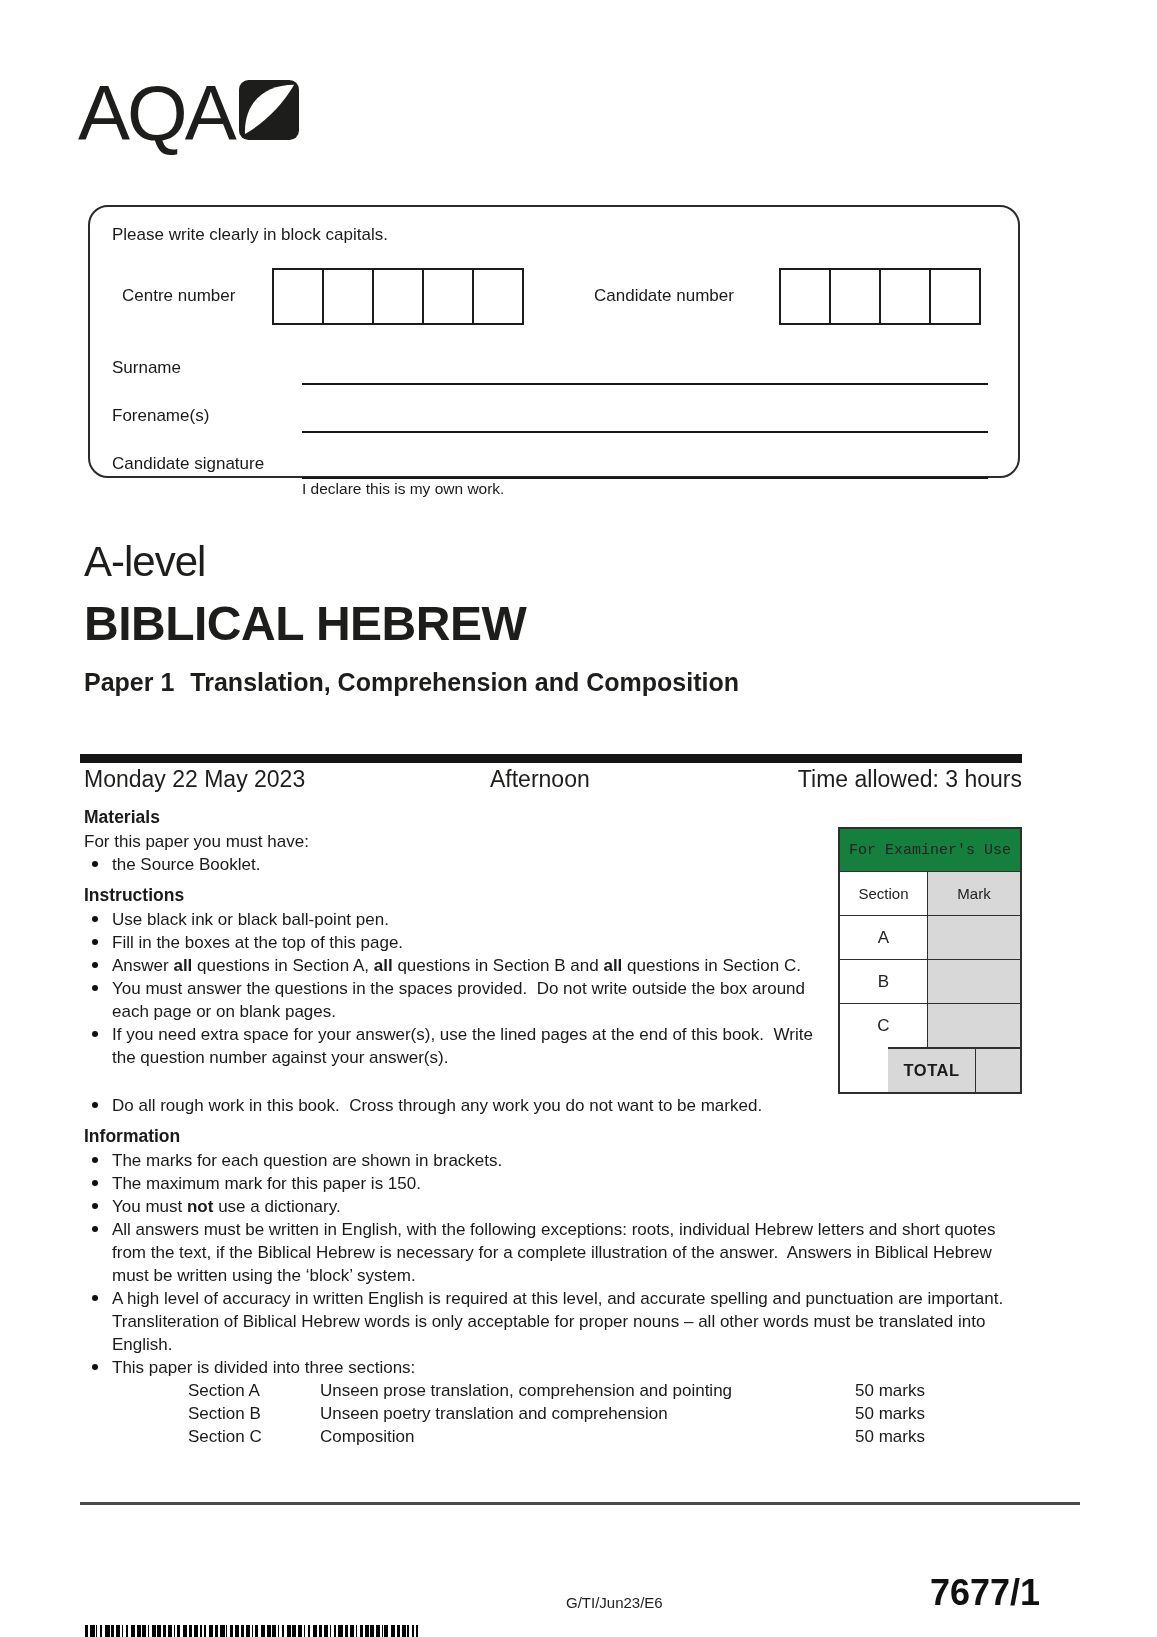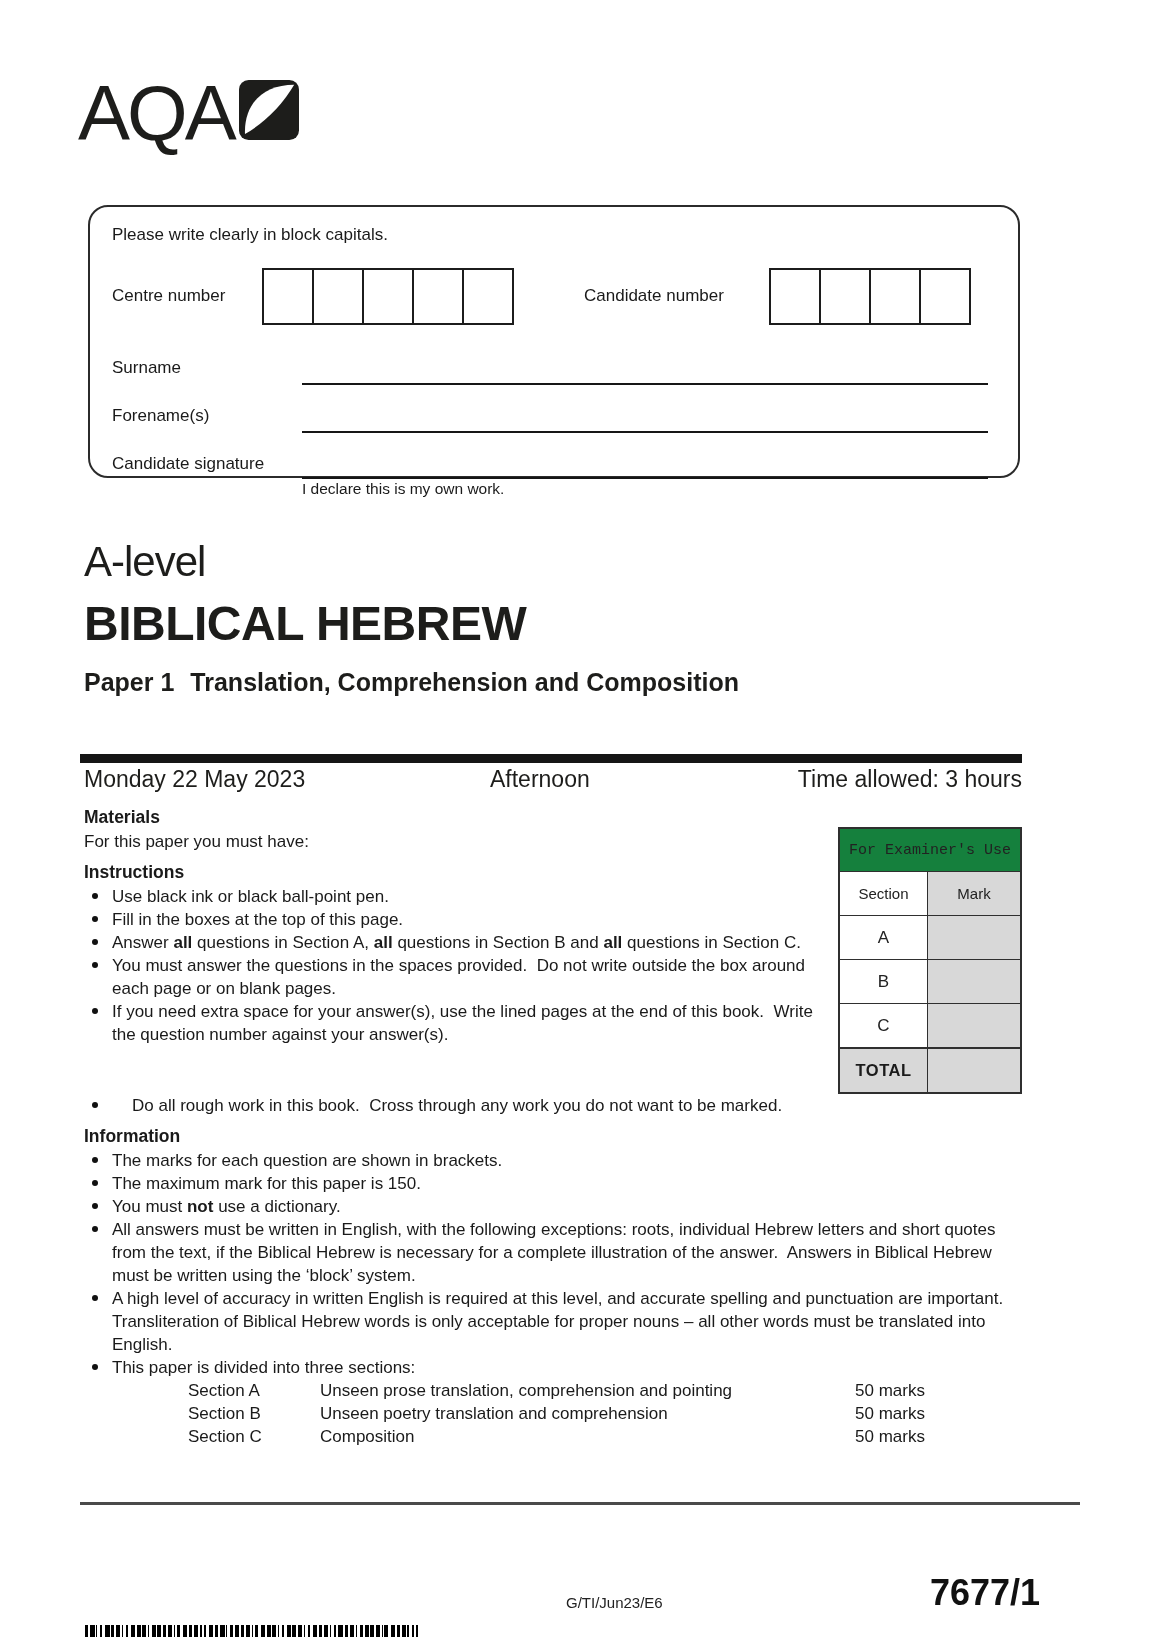--- a/index.html
+++ b/index.html
@@ -14,21 +14,21 @@
   .logo-text{font-size:78px;font-weight:400;letter-spacing:-3px;color:#1d1d1b;line-height:.92;}
   .logo-leaf{margin-left:5px;margin-top:2px;}
 
   
   .cand-box{
     position:absolute;left:88px;top:205px;width:932px;height:273px;
     border:2.5px solid #2b2b2b;border-radius:20px;box-sizing:border-box;background:#fff;
   }
   .cand-note{position:absolute;left:22px;top:18px;font-size:17px;}
   .num-row{position:absolute;left:22px;top:60px;right:22px;height:58px;display:flex;align-items:center;}
-  .num-label1{width:150px;font-size:17px;}
+  .num-label1{width:150px;font-size:17px;margin-left:10px;}
   .num-label2{width:185px;font-size:17px;}
   .num-spacer{width:70px;}
   .cells{display:flex;}
   .cell{width:52px;height:57px;border:2px solid #1c1c1c;box-sizing:border-box;background:#fff;}
   .cell + .cell{margin-left:-2px;}
   .f-label{position:absolute;left:22px;font-size:17px;}
   .f-line{position:absolute;left:212px;width:686px;border-bottom:2.2px solid #161616;height:0;}
   .decl{position:absolute;left:212px;top:273px;font-size:15.5px;}
 
   
@@ -45,35 +45,35 @@
   .meta .m-time{position:absolute;right:0;}
 
   
   .content{position:absolute;left:84px;top:798px;width:938px;font-size:17px;line-height:23px;}
   .content{white-space:normal;}
   .h{font-weight:bold;margin:8px 0 1px 0;font-size:17.5px;}
   .h:first-child{margin-top:2px;}
   .li{display:flex;padding-left:8px;}
   .li .dot{flex:0 0 6px;width:6px;height:6px;border-radius:50%;background:#111;margin:8px 14px 0 0;}
   .li .t{flex:1;white-space:pre-wrap;}
-  .li.clear{clear:right;gap:20px;}
+  .li.clear{clear:right;}
   .sec-row{display:grid;grid-template-columns:132px 535px 1fr;padding-left:104px;}
 
   
   .ex-table{
     float:right;width:180px;margin:29px 0 0 14px;
     border:2px solid #2f2f2f;box-sizing:content-box;background:#fff;font-size:15px;color:#222;
   }
   .ex-head{height:42px;display:flex;align-items:center;justify-content:center;background:#15803d;font-family:Liberation Mono, monospace;}
   .ex-row{display:grid;grid-template-columns:88px 1fr;border-top:1.6px solid #2f2f2f;}
   .ex-row > div{height:43px;display:flex;align-items:center;justify-content:center;}
   .ex-row > div:first-child{border-right:1.6px solid #2f2f2f;}
   .ex-row .mark{background:#d8d8d8;}
   .ex-row.letters > div:first-child{font-size:17px;}
-  .ex-total{border-top:2px solid #2f2f2f;}
+  .ex-total{border-top:2px solid #2f2f2f;margin-left:48px;}
   .ex-total > div{background:#d8d8d8;}
   .ex-total > div:first-child{font-weight:bold;font-size:16.5px;letter-spacing:.5px;color:#1b1b1b;}
 
   
   .rule-thin{position:absolute;left:80px;top:1502px;width:1000px;height:2.5px;background:#4a4a4a;}
   .barcode{position:absolute;left:85px;top:1625px;width:333px;}
   .bars{
     height:62px;
     background-image:
       repeating-linear-gradient(90deg,#000 0 2px,transparent 2px 9px,#000 9px 10px,transparent 10px 23px),
@@ -163,20 +163,24 @@
       <div class="mark"></div>
     </div>
     <div class="ex-row ex-total">
       <div>TOTAL</div>
       <div></div>
     </div>
   </div>
 
   <div class="h">Materials</div>
   <div>For this paper you must have:</div>
+  <div class="li">
+    <span class="dot"></span>
+    <div class="t">the Source Booklet.</div>
+  </div>
 
   <div class="h">Instructions</div>
   <div class="li">
       <span class="dot"></span>
       <div class="t">Use black ink or black ball-point pen.</div>
     </div>
   <div class="li">
       <span class="dot"></span>
       <div class="t">Fill in the boxes at the top of this page.</div>
     </div>

